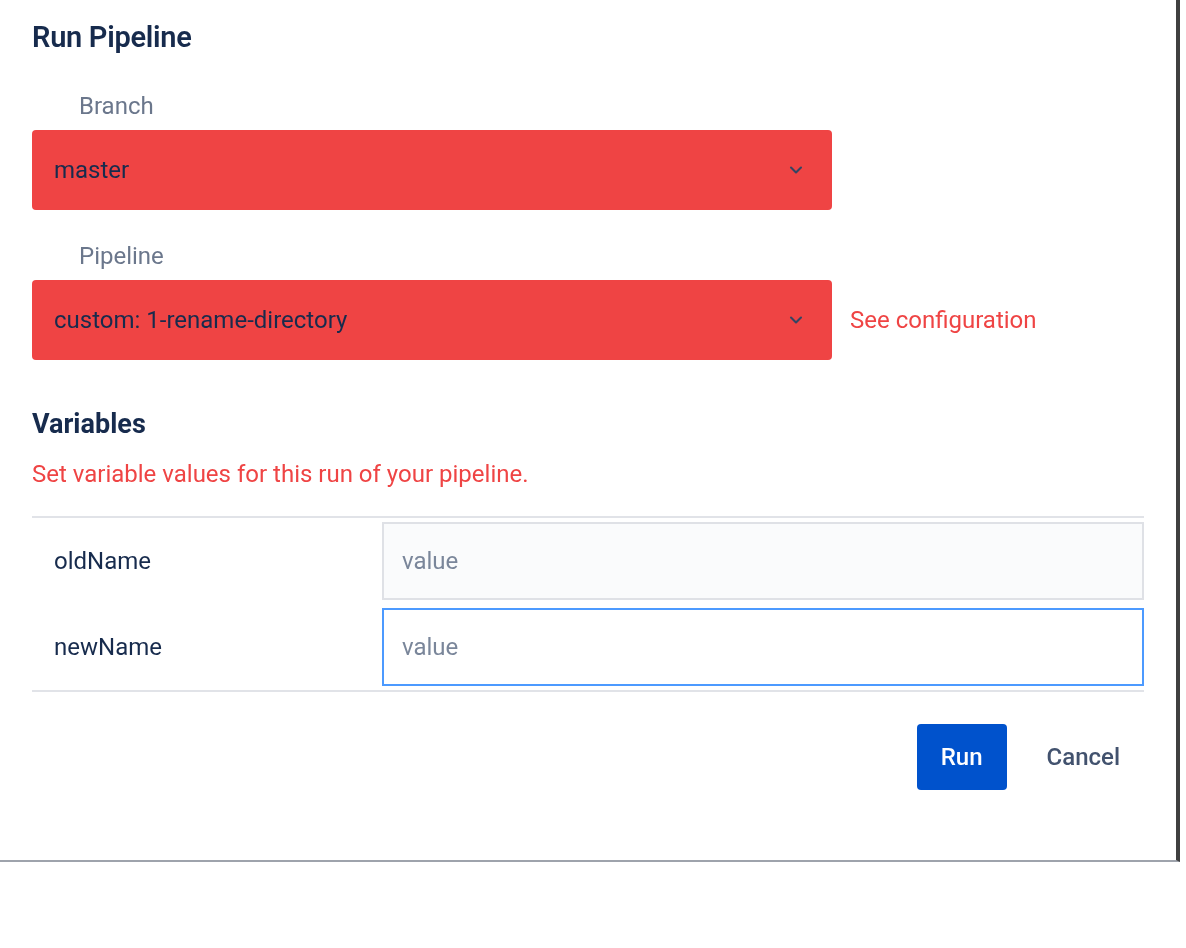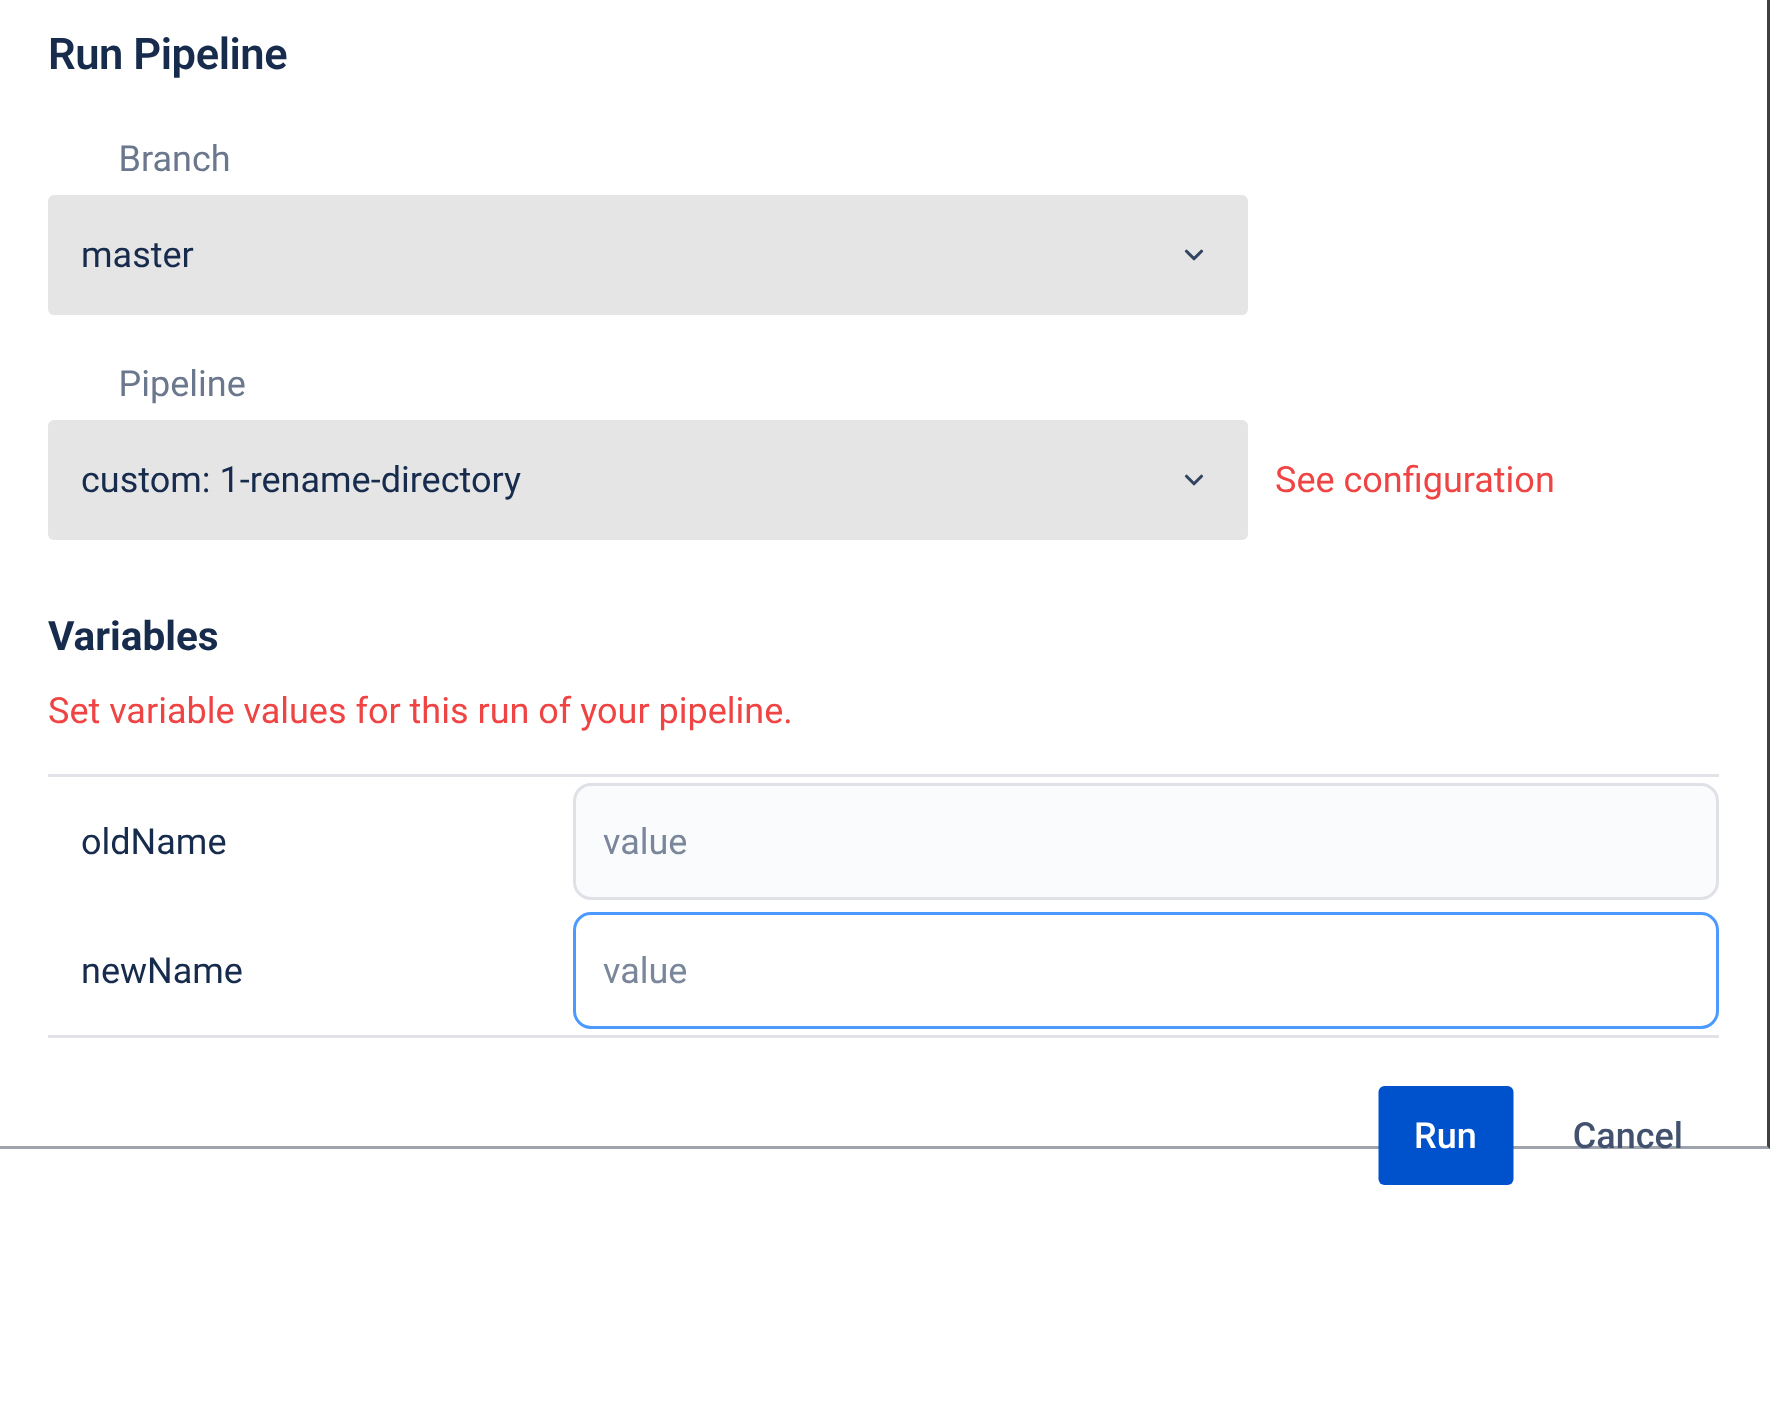--- a/index.html
+++ b/index.html
@@ -7,23 +7,23 @@
       font-family: -apple-system, BlinkMacSystemFont, "Segoe UI", Roboto, Helvetica, Arial, sans-serif;
       background: #ffffff;
       color: #172b4d;
       width: 1186px;
       height: 948px;
       position: relative;
     }
     .dialog {
       padding: 20px 32px 32px 32px;
       width: 1180px;
-      border-right: 2px solid #404040;
+      border-right: 4px solid #404040;
       border-bottom: 2px solid #9ea3ac;
-      height: 766px;
+      height: 862px;
       position: relative;
     }
     h1.title {
       font-size: 29px;
       font-weight: 600;
       color: #172b4d;
       margin-bottom: 38px;
       letter-spacing: -0.01em;
     }
     .field-group { margin-bottom: 32px; }
@@ -33,21 +33,21 @@
       color: #6b778c;
       margin-bottom: 10px;
       margin-left: 47px;
     }
     .select-row {
       display: flex;
       align-items: center;
       gap: 18px;
     }
     .select {
-      background: #e5e5e5;
+      background: #ef4444;
       border: none;
       border-radius: 4px;
       width: 800px;
       height: 80px;
       display: flex;
       align-items: center;
       justify-content: space-between;
       padding: 0 24px 0 22px;
       cursor: pointer;
     }
@@ -100,21 +100,21 @@
       color: #172b4d;
     }
     .var-input-cell {
       flex: 1;
       padding-right: 0;
     }
     .text-input {
       width: 100%;
       height: 78px;
       border: 2px solid #dfe1e6;
-      border-radius: 12px;
+      border-radius: 0;
       background: #fafbfc;
       font-size: 24px;
       padding: 0 18px;
       color: #0c4a6e;
       font-family: inherit;
       outline: none;
     }
     .text-input.focused {
       border: 2px solid #4c9aff;
       background: #ffffff;

